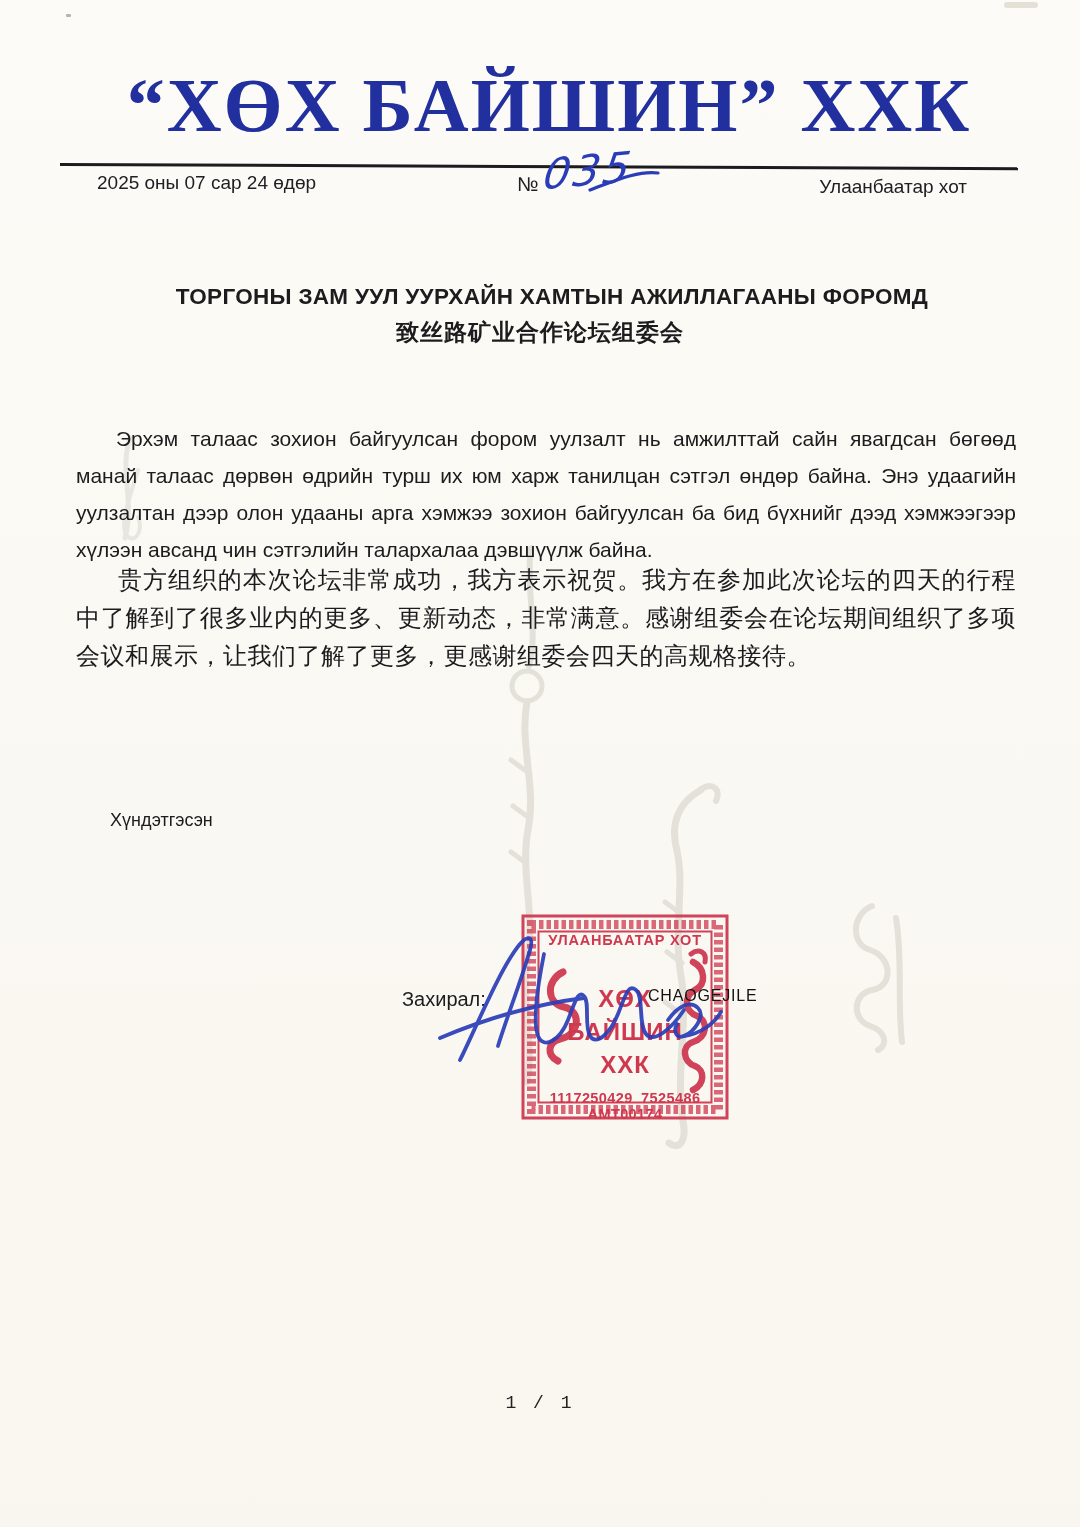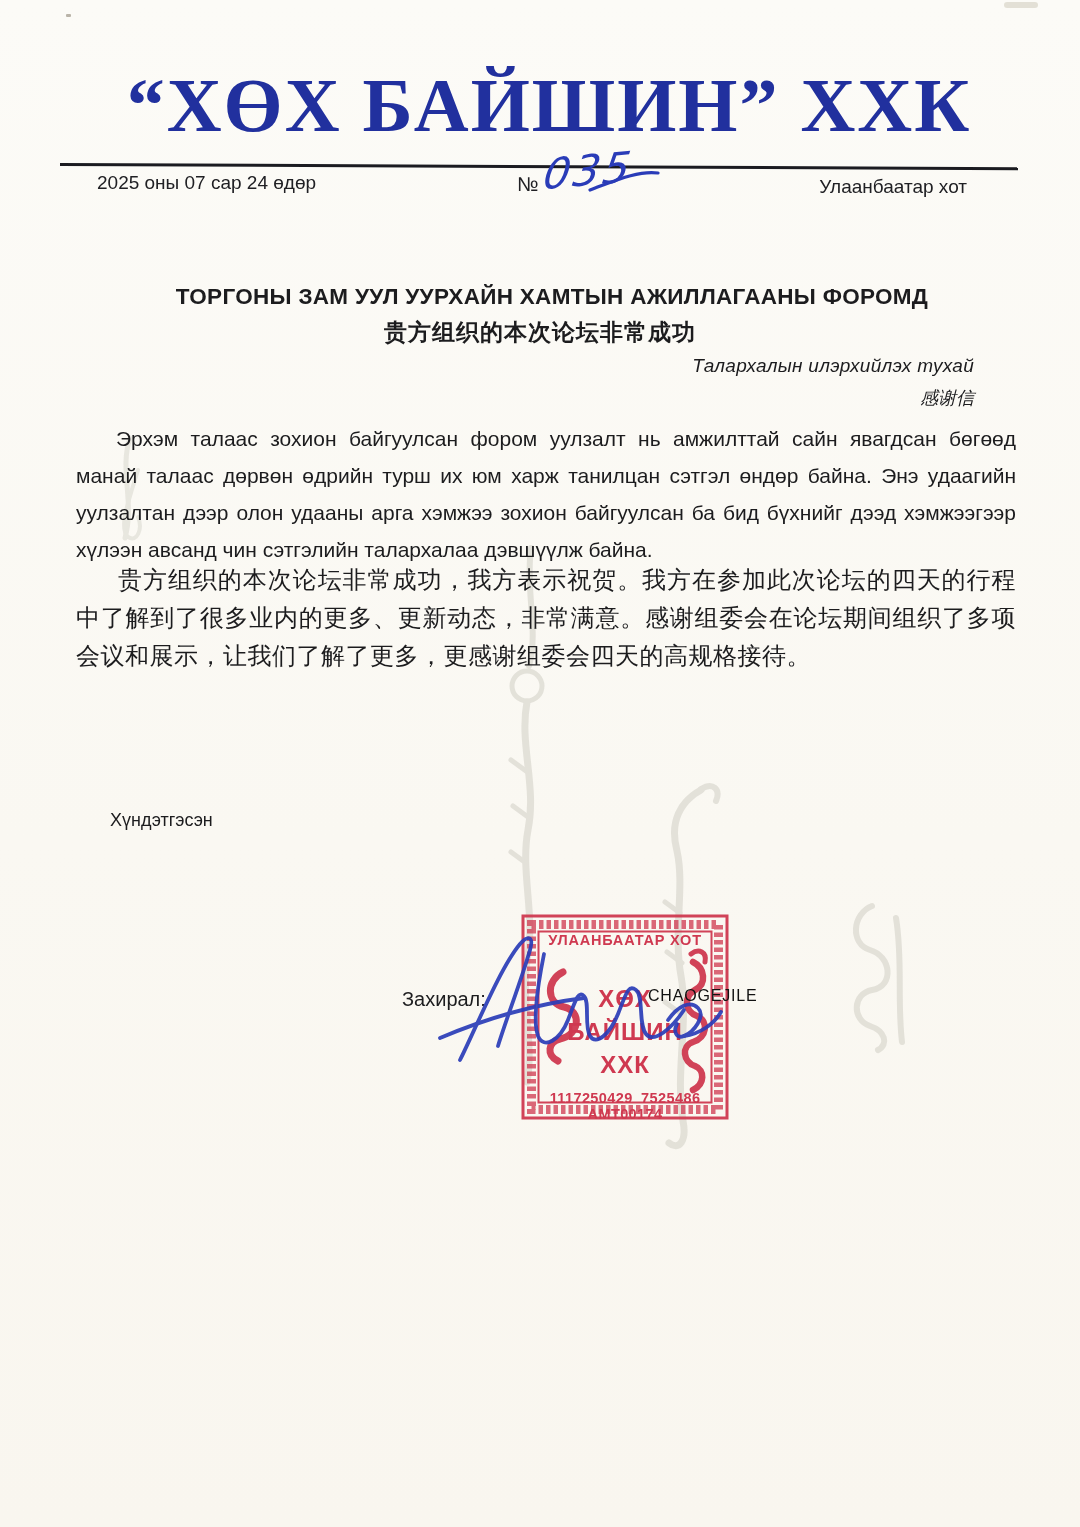--- a/index.html
+++ b/index.html
@@ -106,26 +106,22 @@
   <div class="abs rule"></div>
   <div class="abs meta date-line">2025 оны 07 сар 24 өдөр</div>
   <div class="abs meta docno-label">№</div>
   <div class="abs docno-value">035</div>
   <svg class="abs docno-tail" width="74" height="26" viewBox="0 0 74 26">
     <path d="M2,22 C 24,14 50,2 70,5"></path>
   </svg>
   <div class="abs meta city-line">Улаанбаатар хот</div>
 
   <div class="abs org-mn">ТОРГОНЫ ЗАМ УУЛ УУРХАЙН ХАМТЫН АЖИЛЛАГААНЫ ФОРОМД</div>
-  <div class="abs org-cn">贵方组织的本次论坛非常成功</div>
+  <div class="abs org-cn">致丝路矿业合作论坛组委会</div>
 
-  <div class="abs subject">
-    <div class="s-mn">Талархалын илэрхийлэх тухай</div>
-    <div class="s-cn">感谢信</div>
-  </div>
 
   <div class="abs para para-mn">Эрхэм талаас зохион байгуулсан фором уулзалт нь амжилттай сайн явагдсан бөгөөд манай талаас дөрвөн өдрийн турш их юм харж танилцан сэтгэл өндөр байна. Энэ удаагийн уулзалтан дээр олон удааны арга хэмжээ зохион байгуулсан ба бид бүхнийг дээд хэмжээгээр хүлээн авсанд чин сэтгэлийн талархалаа дэвшүүлж байна.</div>
   <div class="abs para para-cn">贵方组织的本次论坛非常成功，我方表示祝贺。我方在参加此次论坛的四天的行程中了解到了很多业内的更多、更新动态，非常满意。感谢组委会在论坛期间组织了多项会议和展示，让我们了解了更多，更感谢组委会四天的高规格接待。</div>
   <div class="abs closing">Хүндэтгэсэн</div>
 
   <div class="abs role-label">Захирал:</div>
 
   <div class="abs stamp">
     <svg class="stamp-art" width="208" height="206" viewBox="0 0 208 206">
       <g opacity="0.95">
@@ -155,16 +151,17 @@
   <svg class="abs sig-ink" width="292" height="142" viewBox="0 0 292 142">
     <path d="M28,132 C 44,100 68,40 88,16 C 96,7 102,8 98,22 C 90,50 74,92 66,118"></path>
     <path d="M8,110 C 48,93 98,77 152,70"></path>
     <path d="M112,26 C 106,56 100,92 106,108 C 112,122 128,112 136,92 C 143,74 146,62 152,68 C 158,74 152,98 158,108 C 164,118 178,106 186,86 C 194,66 196,56 204,62 C 212,68 206,96 214,106 C 222,116 240,100 252,82"></path>
     <path d="M236,92 C 246,78 258,72 266,80 C 274,88 262,104 252,108 C 244,111 241,103 245,96"></path>
     <path d="M252,108 C 268,106 282,96 289,84"></path>
   </svg>
 
   <div class="abs signer">CHAOGEJILE</div>
 
+  <div class="abs page-ind">1 / 1</div>
 
   <div class="abs speck1"></div>
   <div class="abs speck2"></div>
 </div>
 
 </body></html>

